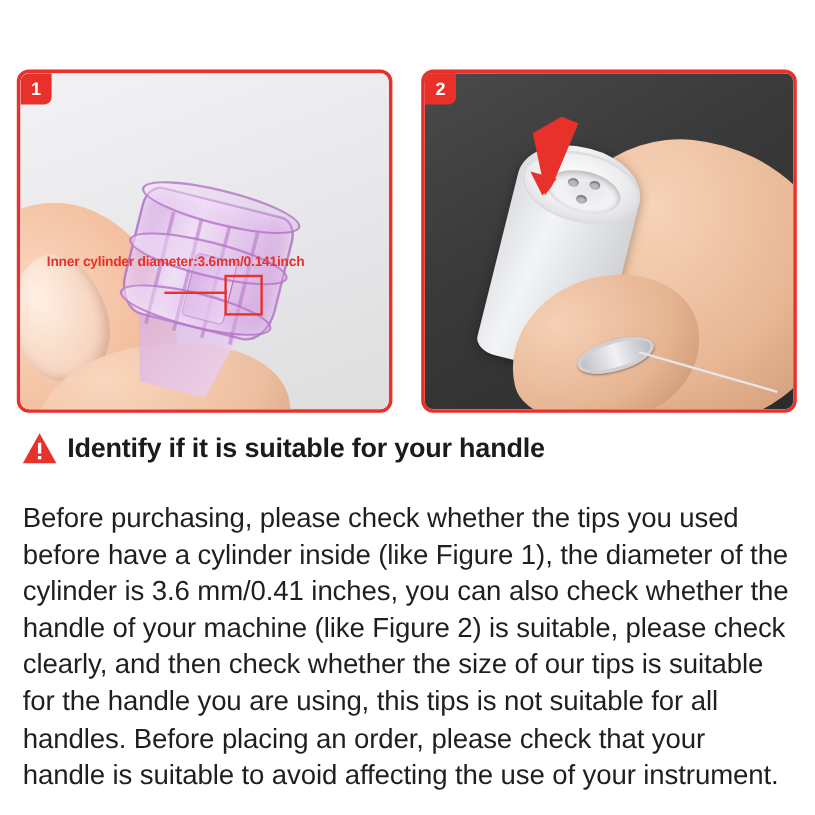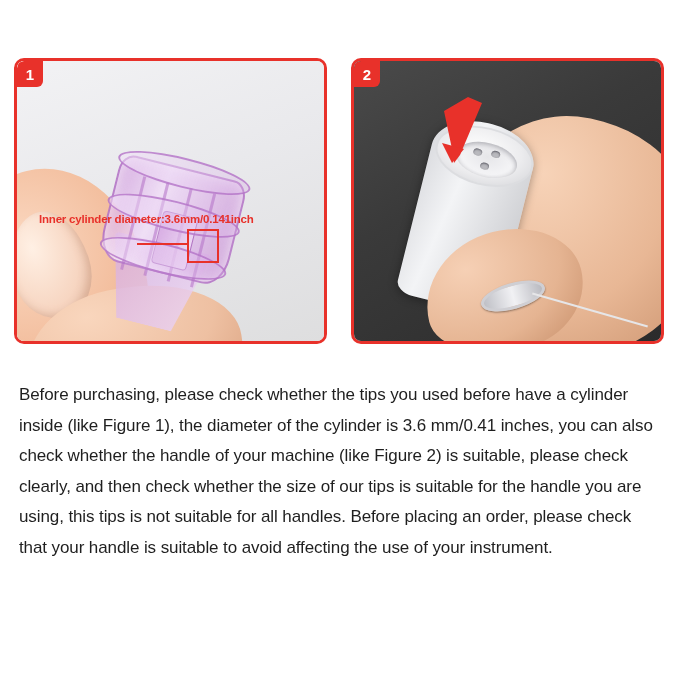--- a/index.html
+++ b/index.html
@@ -318,23 +318,23 @@
     font-weight: bold;
     color: #1b1b1b;
     letter-spacing: -.2px;
     font-family: "Liberation Sans", sans-serif;
   }
 
   
   .body-text {
     position: absolute;
     left: 19px;
-    top: 380px;
+    top: 416px;
     width: 642px;
-    font-size: 17px;
+    font-size: 23px;
     line-height: 30.6px;
     color: #1f1f1f;
     text-align: left;
     font-family: "Liberation Sans", sans-serif;
     letter-spacing: -.1px;
   }
 </style>
 </head>
 <body>
 
@@ -389,16 +389,24 @@
 
       <svg class="p2-arrow" viewBox="0 0 48 70">
         <path d="M30 0 L44 6 L22 58 L16 66 L14 52 L6 14 Z" fill="#e8312a"></path>
         <path d="M14 66 L4 46 L26 52 Z" fill="#e8312a"></path>
       </svg>
 
       <div class="panel-badge">2</div>
     </div>
   </div>
 
+  <div class="headline">
+    <svg class="warn-icon" viewBox="0 0 30 27">
+      <path d="M15 1 L29 26 L1 26 Z" fill="#e8312a"></path>
+      <rect x="13.6" y="9" width="2.8" height="9" fill="#ffffff"></rect>
+      <rect x="13.6" y="20" width="2.8" height="2.8" fill="#ffffff"></rect>
+    </svg>
+    <div class="headline-text">Identify if it is suitable for your handle</div>
+  </div>
 
   <div class="body-text">Before purchasing, please check whether the tips you used before have a cylinder inside (like Figure 1), the diameter of the cylinder is 3.6 mm/0.41 inches, you can also check whether the handle of your machine (like Figure 2) is suitable, please check clearly, and then check whether the size of our tips is suitable for the handle you are using, this tips is not suitable for all handles. Before placing an order, please check that your handle is suitable to avoid affecting the use of your instrument.</div>
 
 </div>
 
 </body></html>

